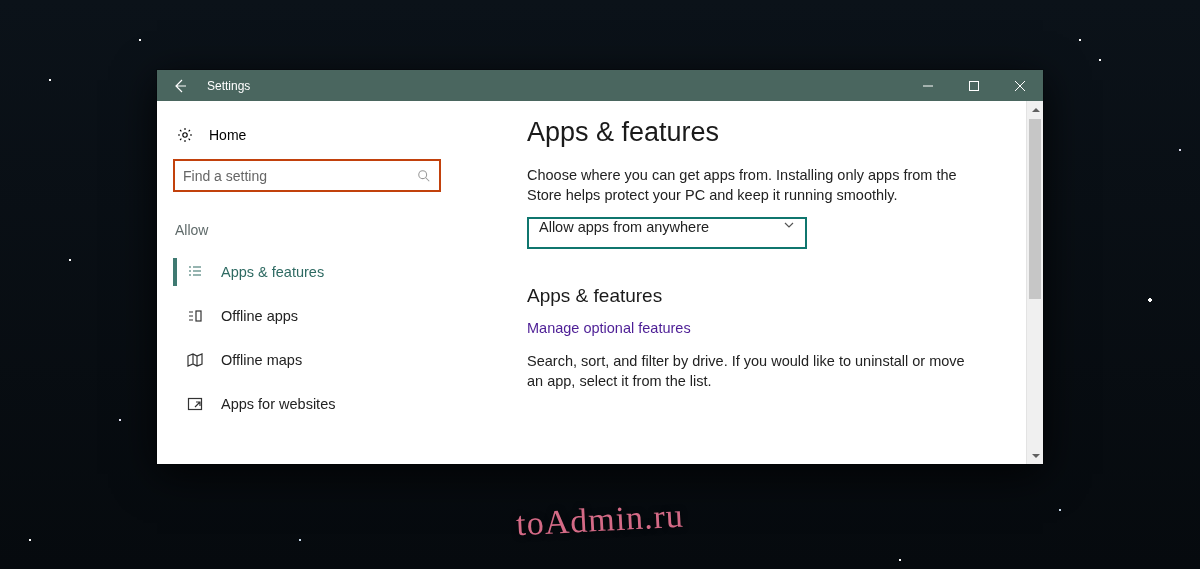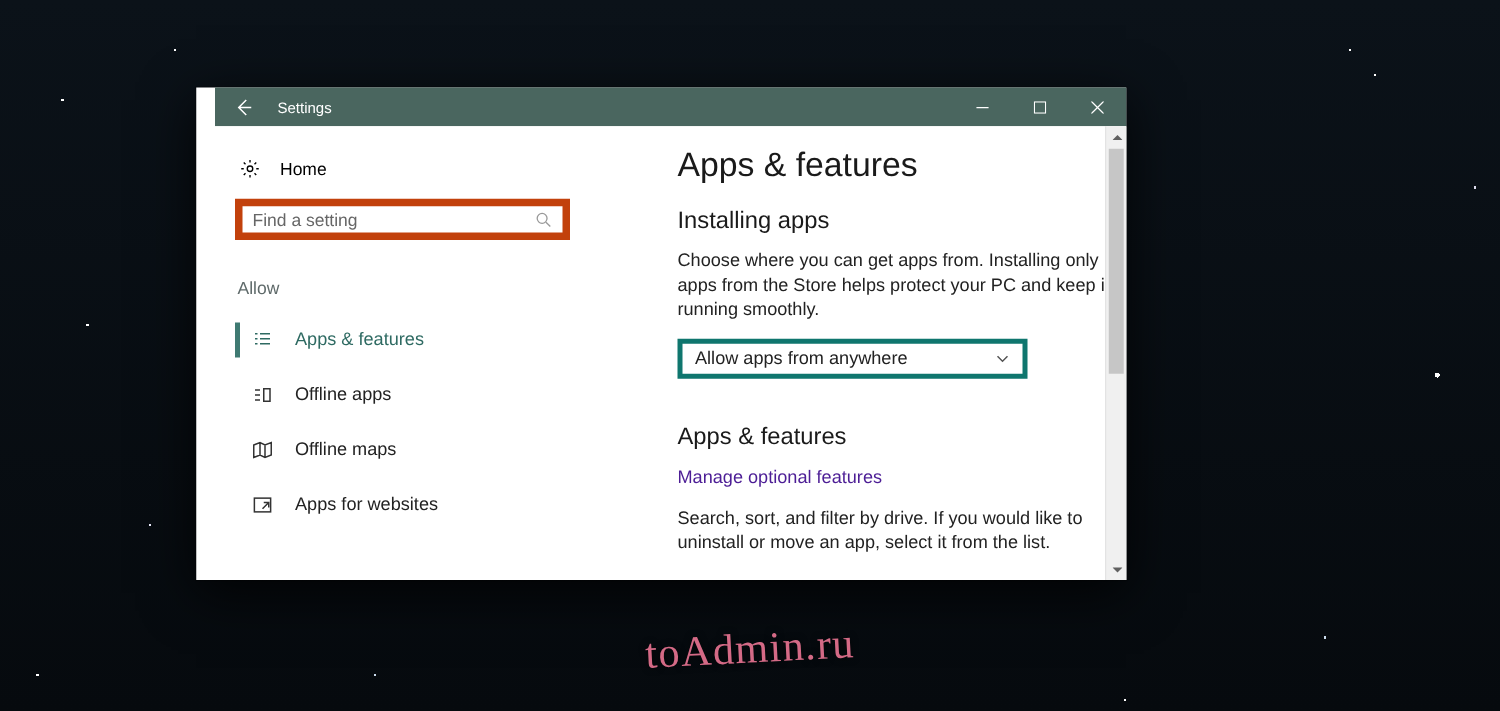--- a/index.html
+++ b/index.html
@@ -18,24 +18,24 @@
       radial-gradient(1px 1px at 900px 560px, #fff 100%, transparent),
       radial-gradient(1px 1px at 300px 540px, #cde 100%, transparent),
       radial-gradient(1px 1px at 140px 40px, #fff 100%, transparent),
       radial-gradient(1px 1px at 1080px 40px, #fff 100%, transparent),
       linear-gradient(180deg, #0b1219 0%, #060a0e 100%);
     position: relative;
   }
   .window {
     position: absolute;
     left: 157px; top: 70px;
-    width: 744px; height: 394px;
+    width: 886px; height: 394px;
     background: #fff;
     box-shadow: 0 10px 40px rgba(0,0,0,0.8), 0 0 0 1px rgba(0,0,0,0.2);
-    display: flex; flex-direction: column; padding-left: 15px;
+    display: flex; flex-direction: column;
   }
   .titlebar {
     height: 31px; background: #4a665f;
     display: flex; align-items: center; color: #fff;
     font-size: 12px;
   }
   .titlebar .back {
     width: 46px; height: 31px; display: flex; align-items: center; justify-content: center;
     cursor: default;
   }
@@ -51,21 +51,21 @@
   .sidebar {
     width: 300px; padding: 22px 16px 0 16px;
     display: flex; flex-direction: column;
   }
   .home-row {
     display: flex; align-items: center; gap: 16px; padding: 4px 0 16px 4px;
     font-size: 14px; color: #000;
   }
   .home-row .gear { width:16px; height:16px; }
   .search {
-    height: 33px; border: 6px solid #c2410c; display: flex; align-items: center;
+    height: 33px; border: 2px solid #c2410c; display: flex; align-items: center;
     padding: 0 8px; margin-bottom: 30px;
   }
   .search input {
     flex: 1; border: none; outline: none; font-size: 14px;
     font-family: inherit; background: transparent; color: #000;
   }
   .search input::placeholder { color: #666; font-style: normal; }
   .search .sicon { width:14px; height:14px; opacity:0.6; }
   .cat-label { color:#5f6a6a; font-size:14px; margin: 0 0 12px 2px; }
   .nav-item {
@@ -78,22 +78,22 @@
   .nav-item.active::before {
     content:""; position:absolute; left:0; top:8px; bottom:8px; width:4px; background:#3f7a72;
   }
   .main {
     flex: 1; padding: 16px 10px 0 26px; position: relative; min-width:0;
   }
   .main h1 { font-weight: 300; font-size: 27px; color:#1a1a1a; margin-bottom: 18px; }
   .main h2 { font-weight: 400; font-size: 19px; color:#1a1a1a; margin-bottom: 12px; }
   .main p { font-size: 14.5px; color: #222; line-height: 1.35; max-width: 440px; margin-bottom: 12px; }
   .dropdown {
-    width: 280px; height: 32px; border:4px solid #0f766e;
-    display:flex; align-items:center; padding: 0 10px; font-size:14.5px;
+    width: 280px; height: 32px; border:2px solid #0f766e;
+    display:flex; align-items:flex-start; padding: 0 10px; font-size:14.5px;
     justify-content: space-between; color:#222; cursor:default; margin-bottom: 36px;
   }
   .link { color:#4c1d95; font-size:14.5px; margin-bottom:16px; display:inline-block; cursor:default; }
   .scrollbar {
     position:absolute; right:0; top:0; bottom:0; width:17px; background:#f0f0f0;
     border-left:1px solid #e3e3e3;
   }
   .scroll-up, .scroll-down {
     position:absolute; left:0; width:17px; height:17px; display:flex;
     align-items:center; justify-content:center; color:#555; font-size:9px;
@@ -193,21 +193,20 @@
               <path d="M9 6l4 0 0 4 M13 6l-5 5"></path>
           </svg>
         </span>
         <span>Apps for websites</span>
       </div>
     </div>
 
     <div class="main">
       <h1>Apps &amp; features</h1>
 
-      <h2>Installing apps</h2>
       <p>Choose where you can get apps from. Installing only apps from the Store helps protect your PC and keep it running smoothly.</p>
 
       <div class="dropdown">
         <span>Allow apps from anywhere</span>
         <svg width="12" height="12" viewBox="0 0 12 12" fill="none" stroke="#555" stroke-width="1.2">
             <path d="M2 4l4 4 4-4"></path>
           </svg>
       </div>
 
       <h2>Apps &amp; features</h2>

